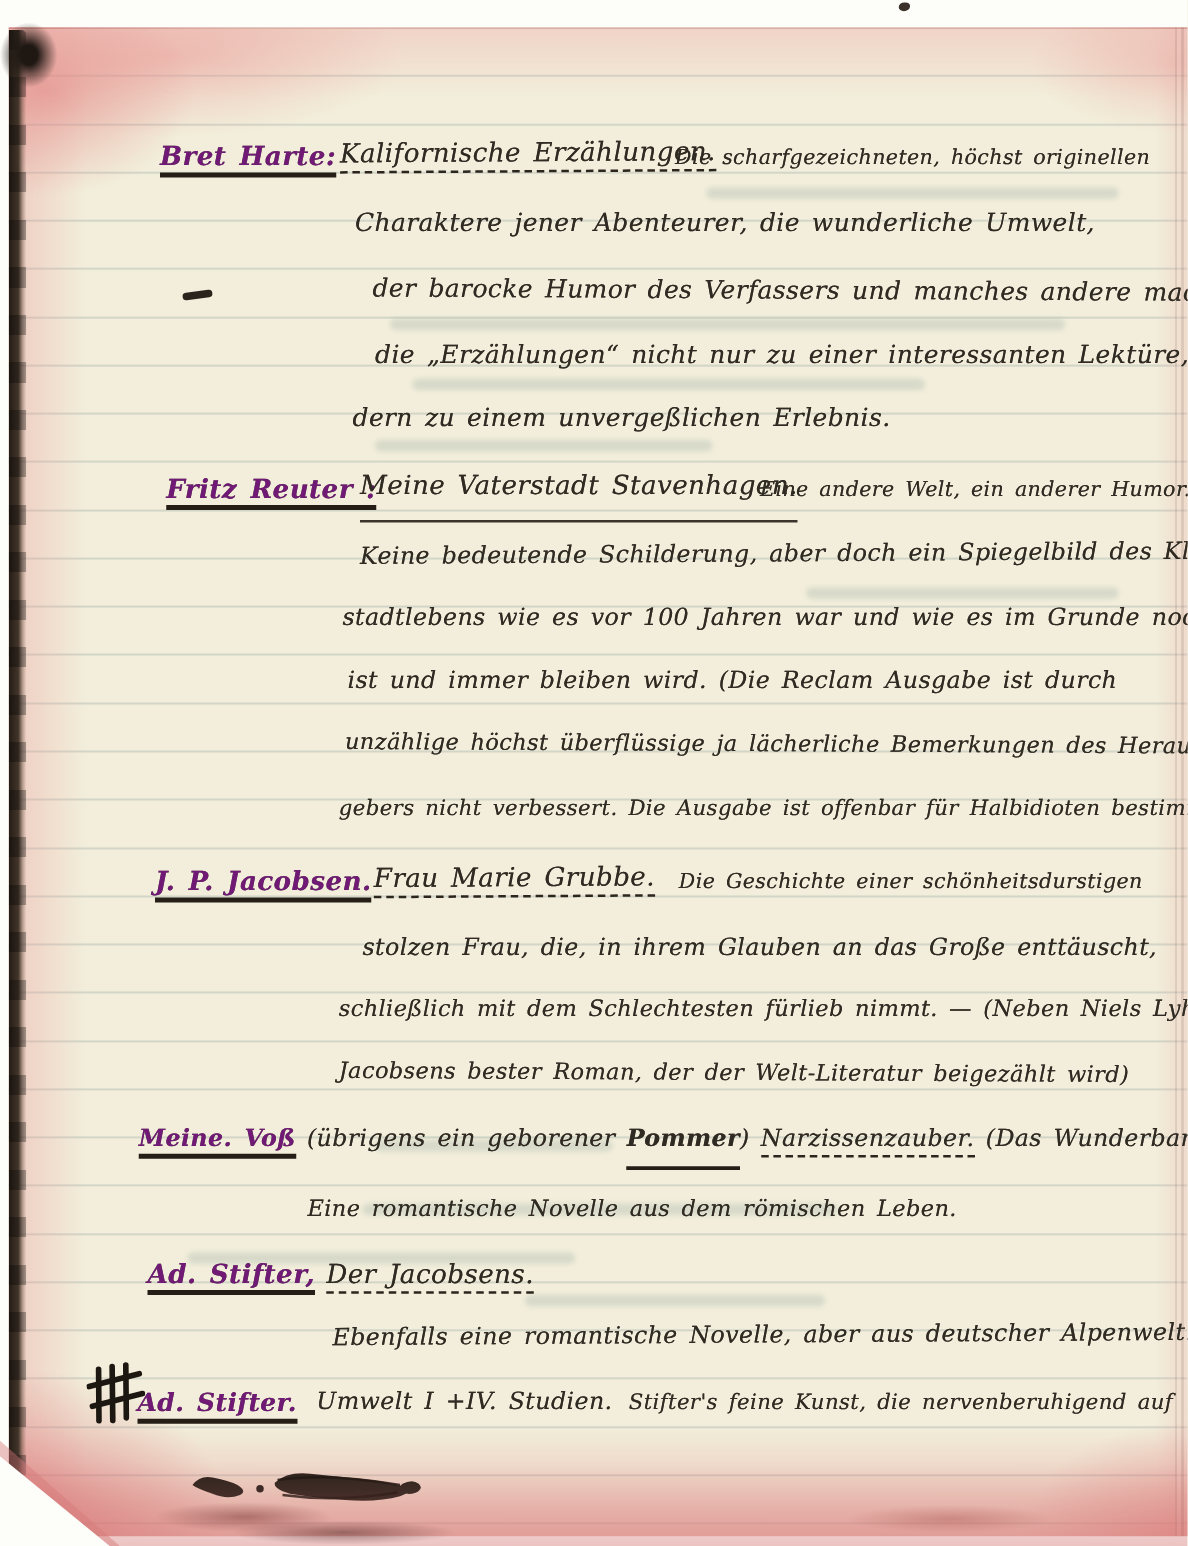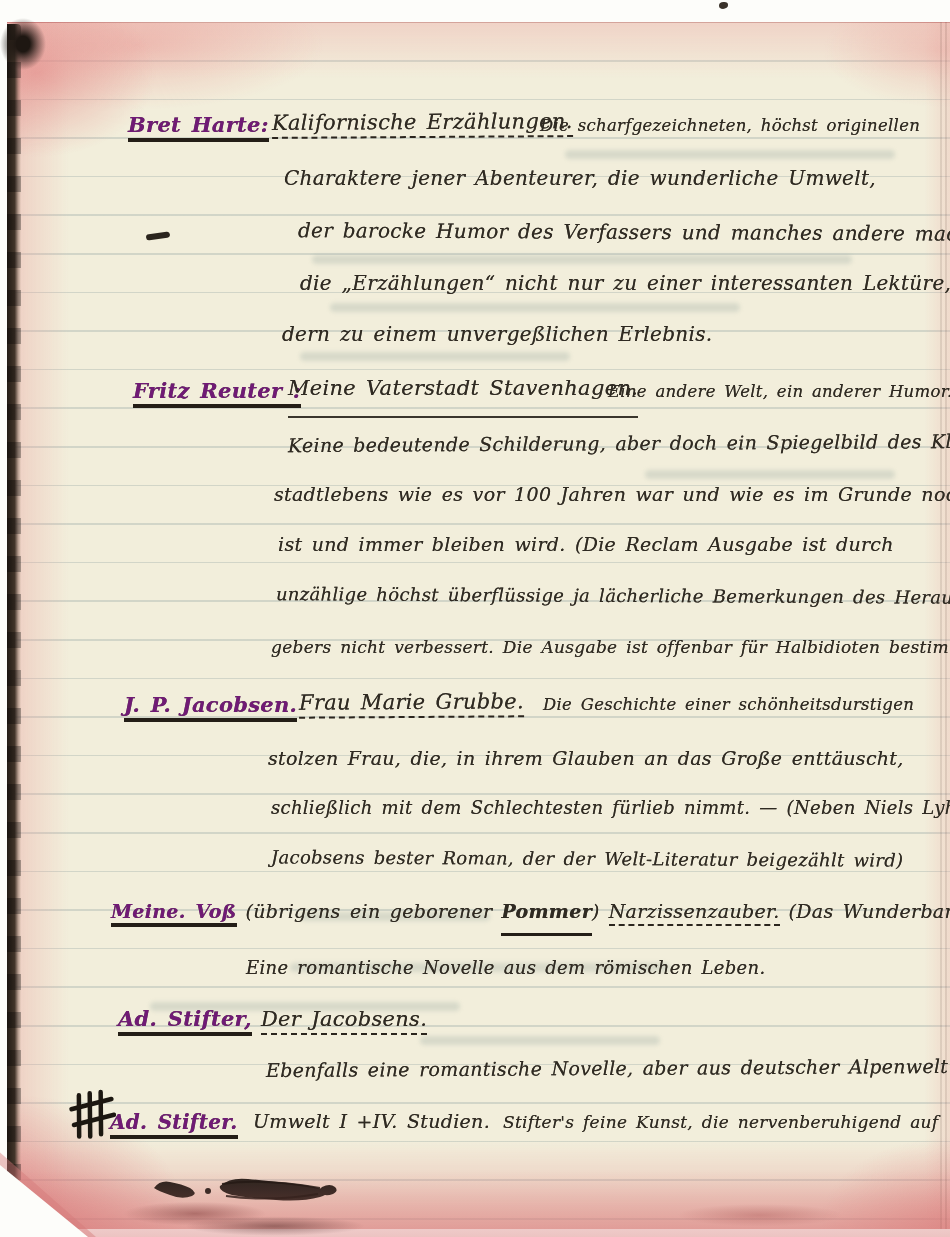--- a/index.html
+++ b/index.html
@@ -159,21 +159,21 @@
 
 <div class="row t21" style="left:124px;top:692px;">
   <span class="author">J. P. Jacobsen.</span>
 </div>
 <div class="row t21 tilt-l" style="left:299px;top:690px;">
   <span class="t-dash">Frau Marie Grubbe.</span>
 </div>
 <div class="row s16" style="left:543px;top:695px;">
   <span>Die Geschichte einer schönheitsdurstigen</span>
 </div>
-<div class="row s19" style="left:268px;top:747px;">
+<div class="row s19" style="left:290px;top:747px;">
   <span>stolzen Frau, die, in ihrem Glauben an das Große enttäuscht,</span>
 </div>
 <div class="row s18" style="left:271px;top:797px;">
   <span>schließlich mit dem Schlechtesten fürlieb nimmt. — (Neben Niels Lyhne</span>
 </div>
 <div class="row s18 tilt-r" style="left:271px;top:848px;">
   <span>Jacobsens bester Roman, der der Welt-Literatur beigezählt wird)</span>
 </div>
 
 <div class="row s19" style="left:111px;top:900px;">

